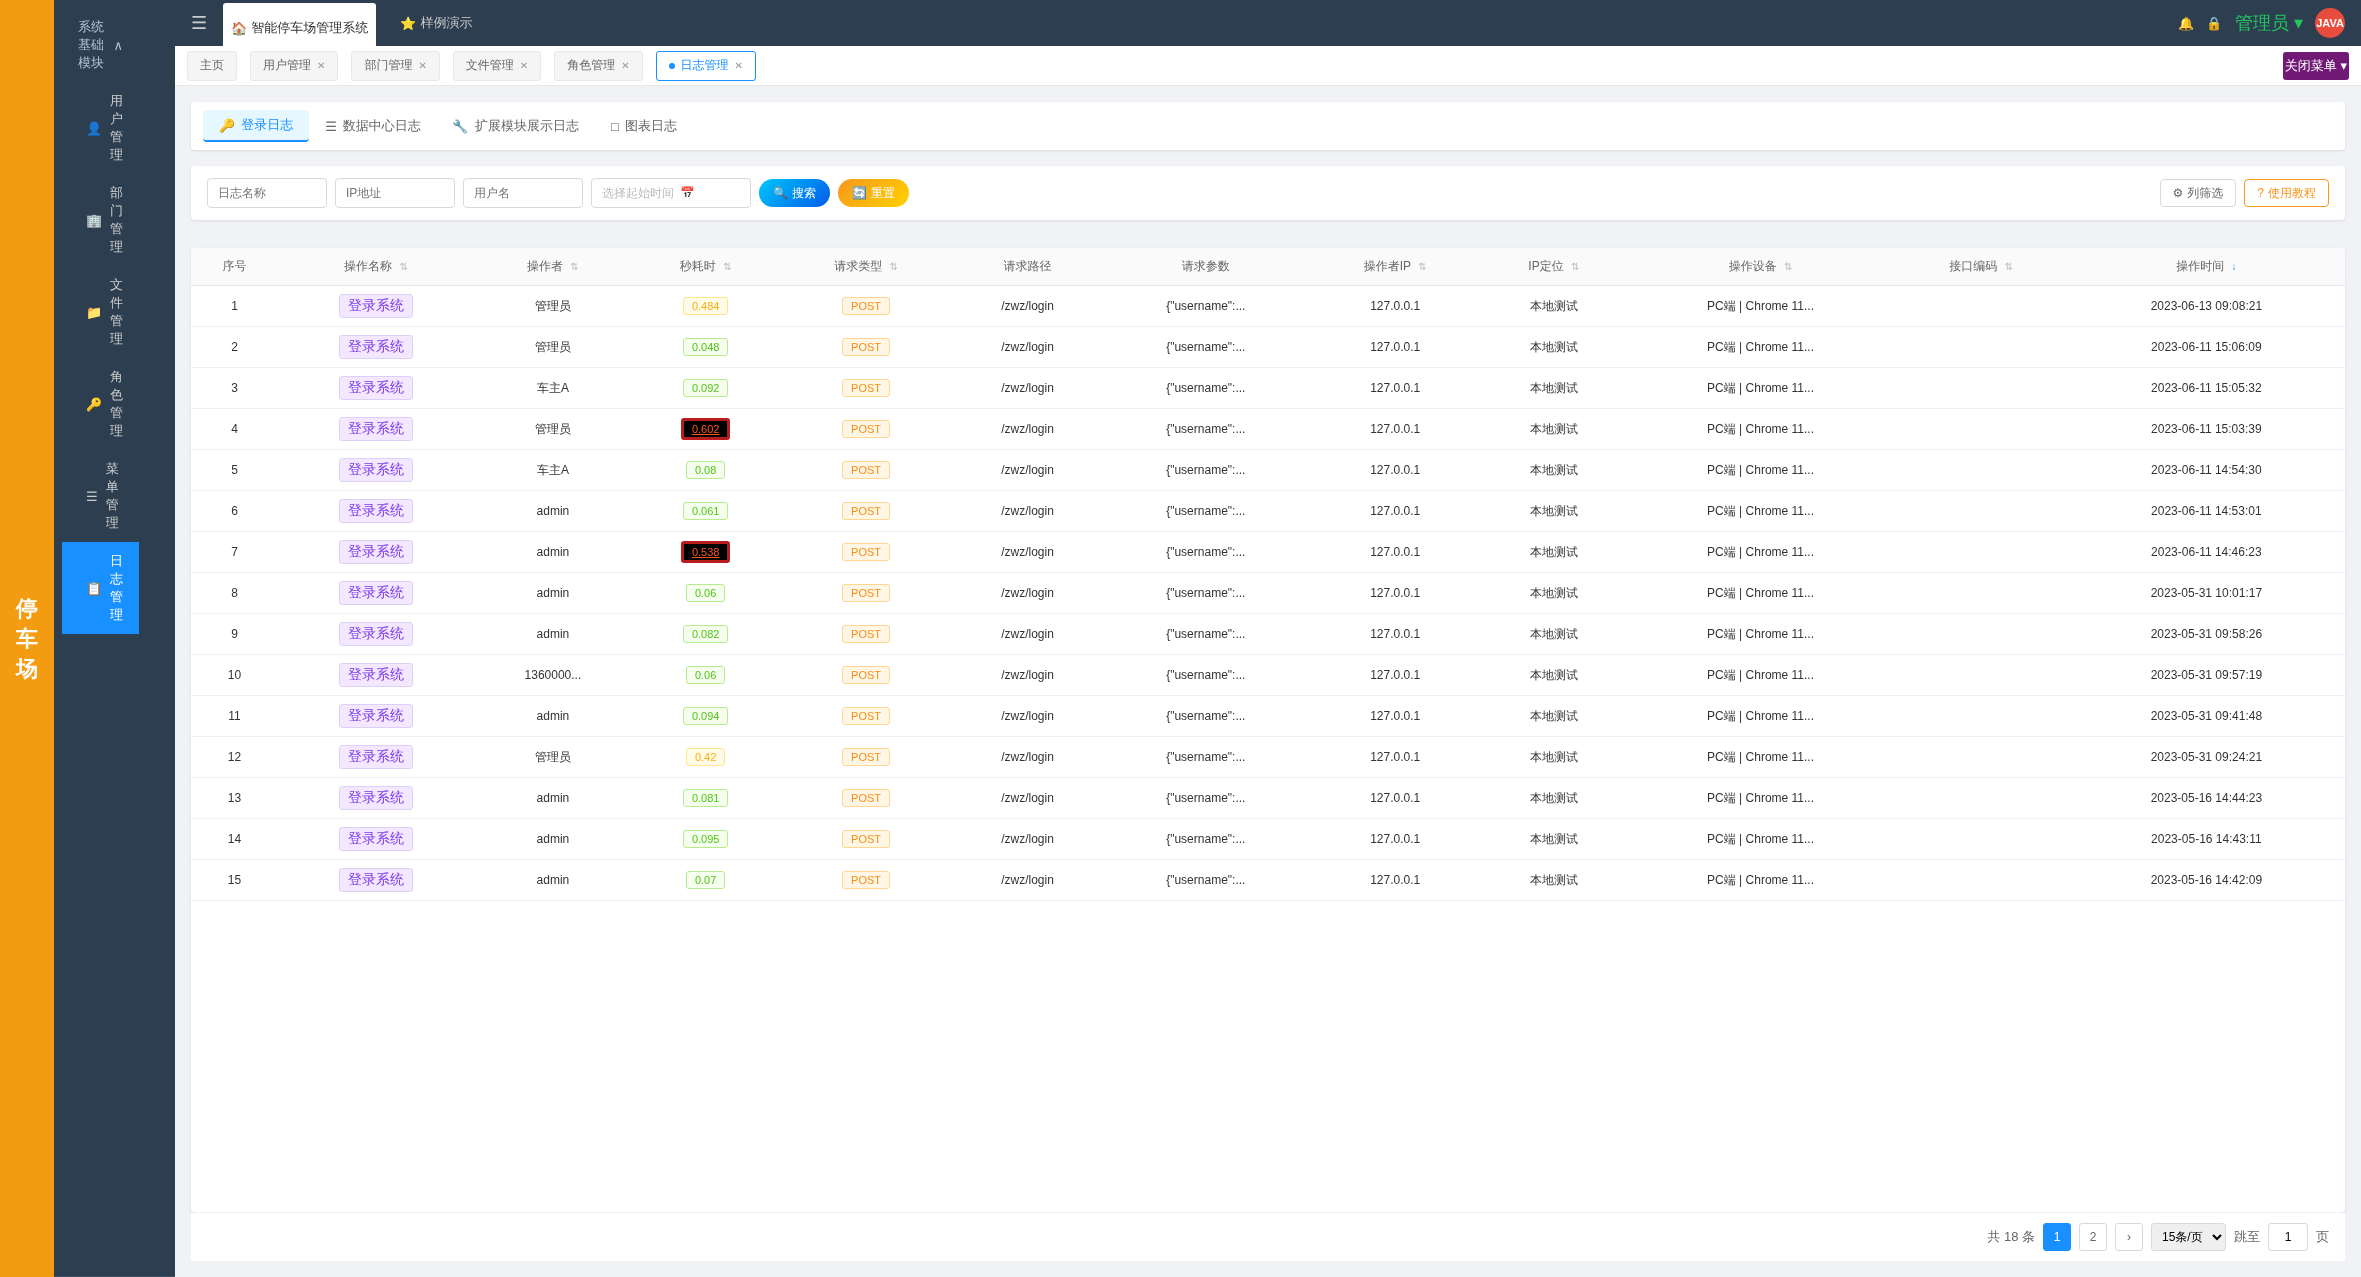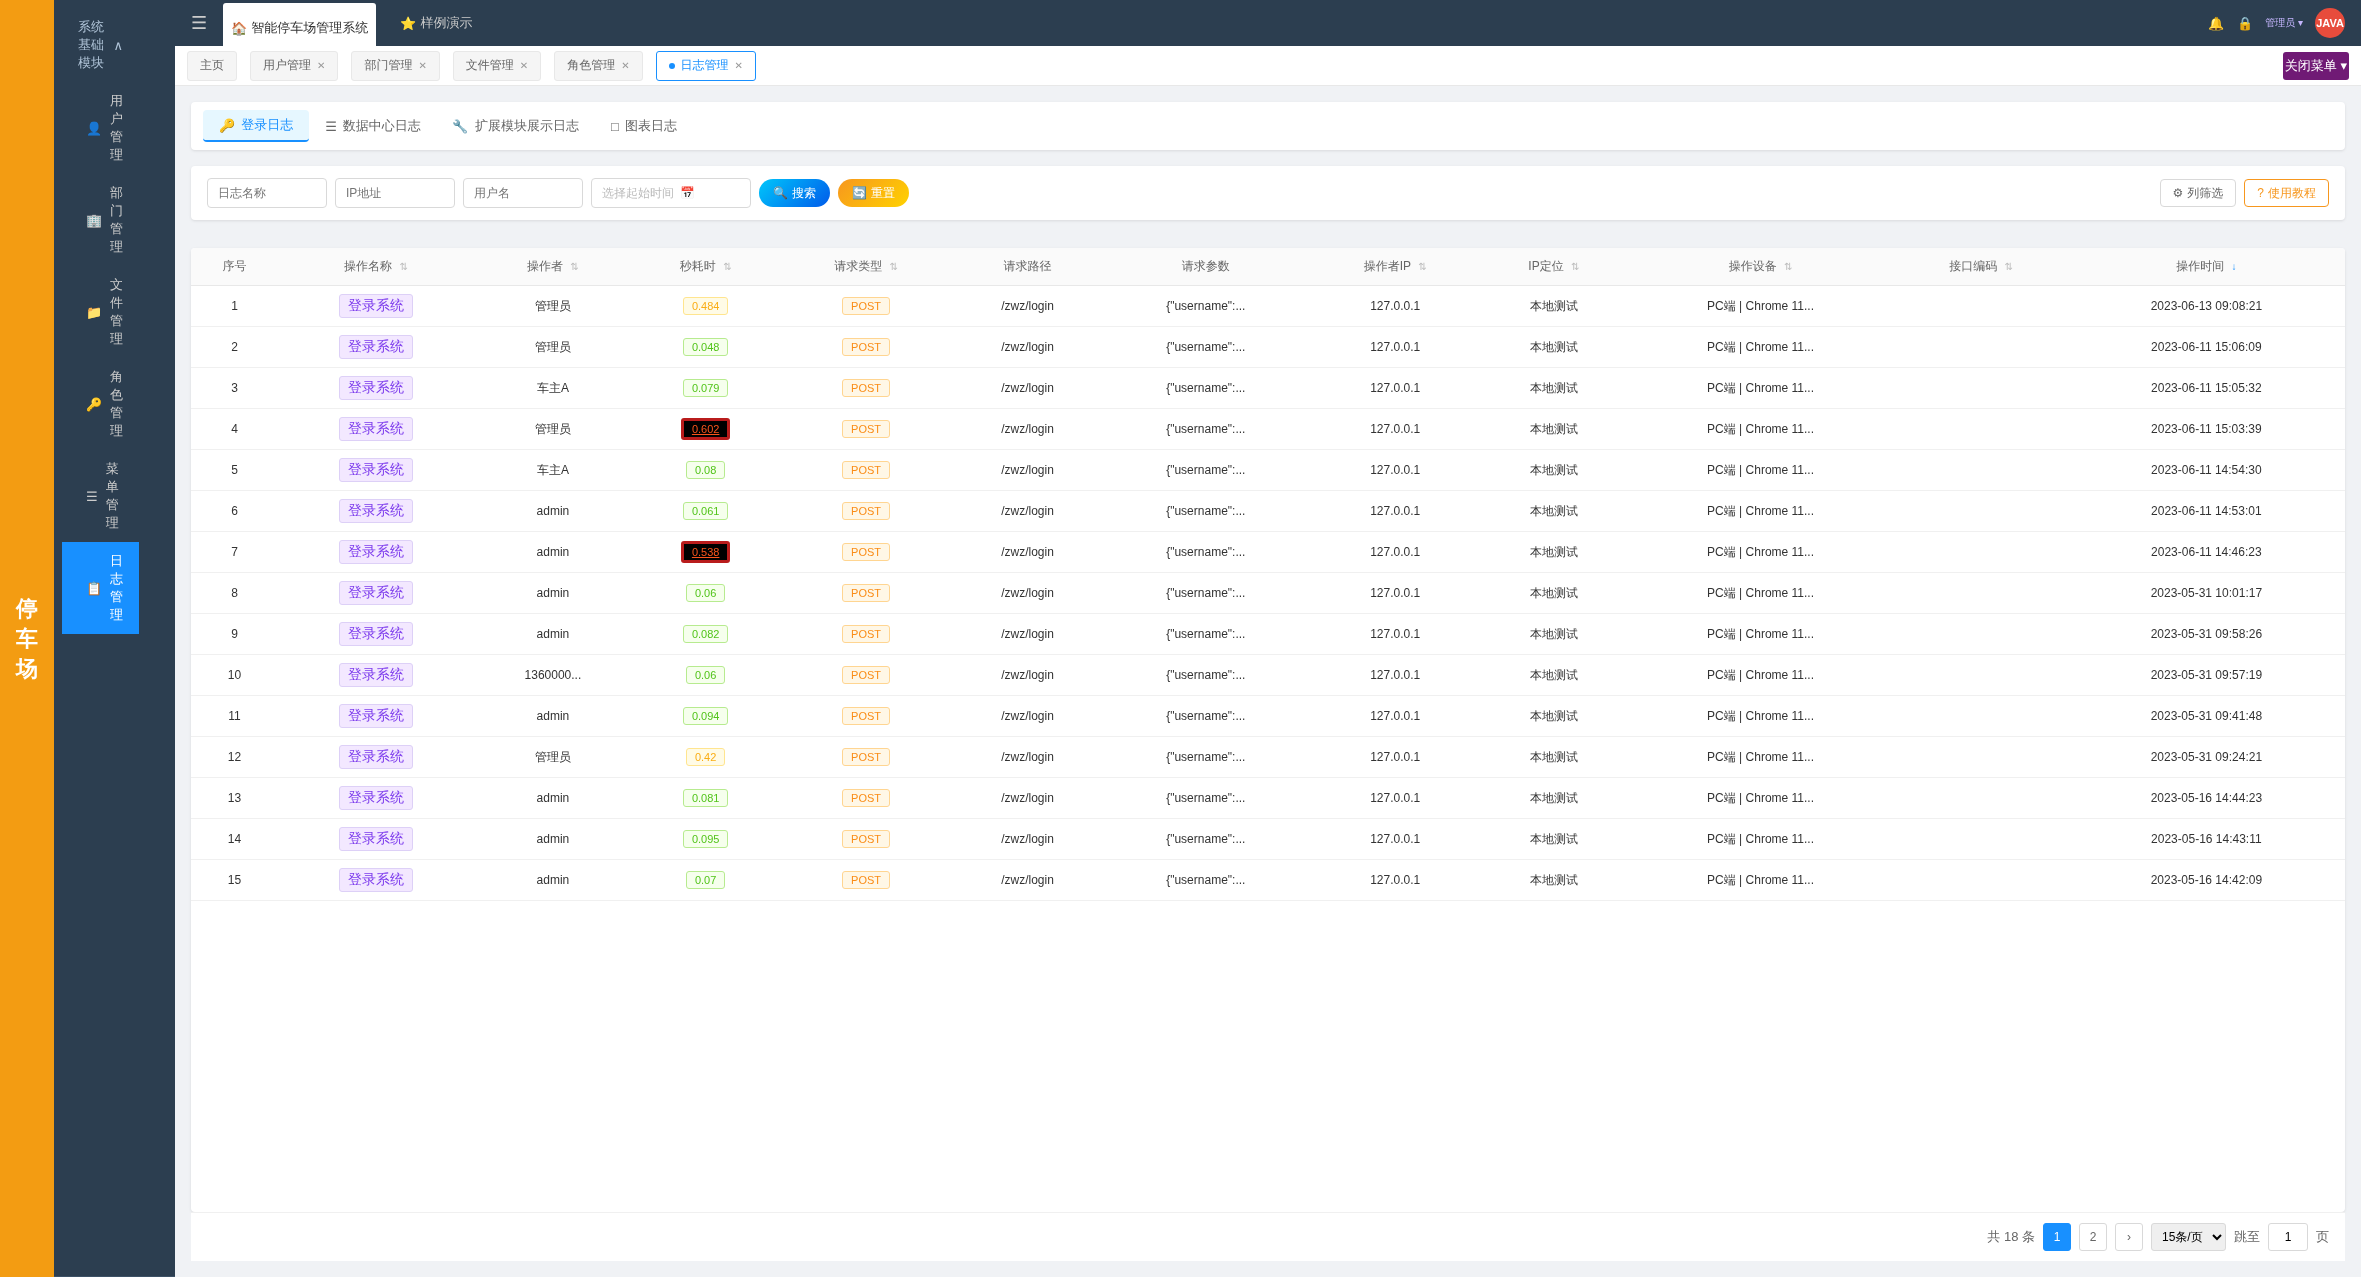--- a/index.html
+++ b/index.html
@@ -18,21 +18,21 @@
     
     .main { flex: 1; display: flex; flex-direction: column; overflow: hidden; }
 
     
     .topbar { background: #2c3e50; display: flex; align-items: center; padding: 0 16px; height: 46px; gap: 16px; flex-shrink: 0; }
     .topbar-menu-icon { color: #ccc; font-size: 18px; cursor: pointer; }
     .topbar-nav-item { color: #ccc; display: flex; align-items: center; gap: 4px; font-size: 13px; padding: 0 8px; height: 46px; cursor: pointer; }
     .topbar-nav-item.active { background: #fff; color: #333; border-radius: 3px 3px 0 0; margin-top: 6px; padding-top: 4px; }
     .topbar-right { margin-left: auto; display: flex; align-items: center; gap: 12px; }
     .topbar-icons { display: flex; gap: 12px; color: #ccc; }
-    .topbar-user { color: #c4b5fd; font-size: 10px; }
+    .topbar-user { color: #22c55e; font-size: 18px; }
     .topbar-avatar { width: 30px; height: 30px; background: #e74c3c; border-radius: 50%; display: flex; align-items: center; justify-content: center; color: #fff; font-size: 11px; font-weight: bold; }
 
     
     .tabbar { background: #fff; display: flex; align-items: center; padding: 0 12px; height: 40px; border-bottom: 1px solid #e8e8e8; flex-shrink: 0; gap: 13px; }
     .tab { display: flex; align-items: center; gap: 6px; padding: 0 12px; height: 30px; border: 1px solid #e8e8e8; border-radius: 3px; font-size: 12px; color: #666; cursor: pointer; background: #f5f5f5; }
     .tab.active { background: #fff; color: #1890ff; border-color: #1890ff; }
     .tab-close { color: #999; font-size: 10px; }
     .tab-dot { width: 6px; height: 6px; border-radius: 50%; background: #1890ff; }
     .close-menu-btn { margin-left: auto; background: #701a75; color: #fff; border: none; padding: 5px 2px; border-radius: 3px; cursor: pointer; font-size: 13px; }
 
@@ -293,21 +293,21 @@
     <td>127.0.0.1</td>
     <td>本地测试</td>
     <td>PC端 | Chrome 11...</td>
     <td></td>
     <td>2023-06-11 15:06:09</td>
   </tr>
             <tr>
     <td>3</td>
     <td><span class="op-tag">登录系统</span></td>
     <td>车主A</td>
-    <td><span class="time-badge time-green">0.079</span></td>
+    <td><span class="time-badge time-green">0.092</span></td>
     <td><span class="post-tag orange">POST</span></td>
     <td>/zwz/login</td>
     <td>{"username":...</td>
     <td>127.0.0.1</td>
     <td>本地测试</td>
     <td>PC端 | Chrome 11...</td>
     <td></td>
     <td>2023-06-11 15:05:32</td>
   </tr>
             <tr>

